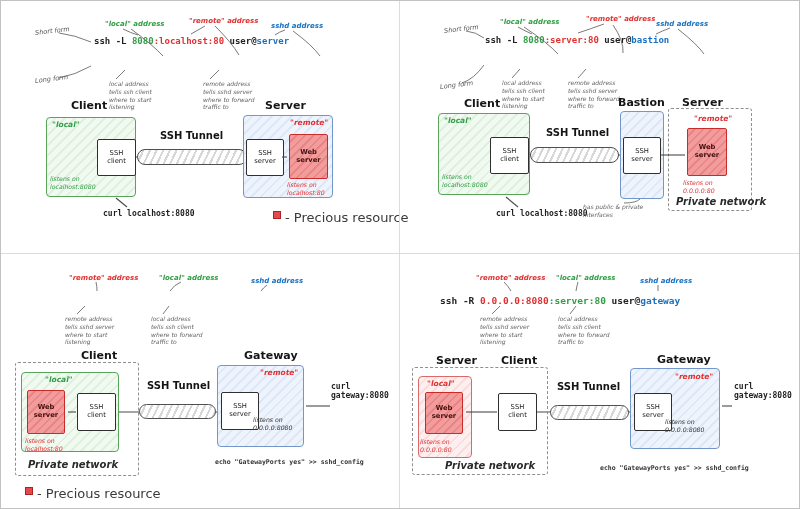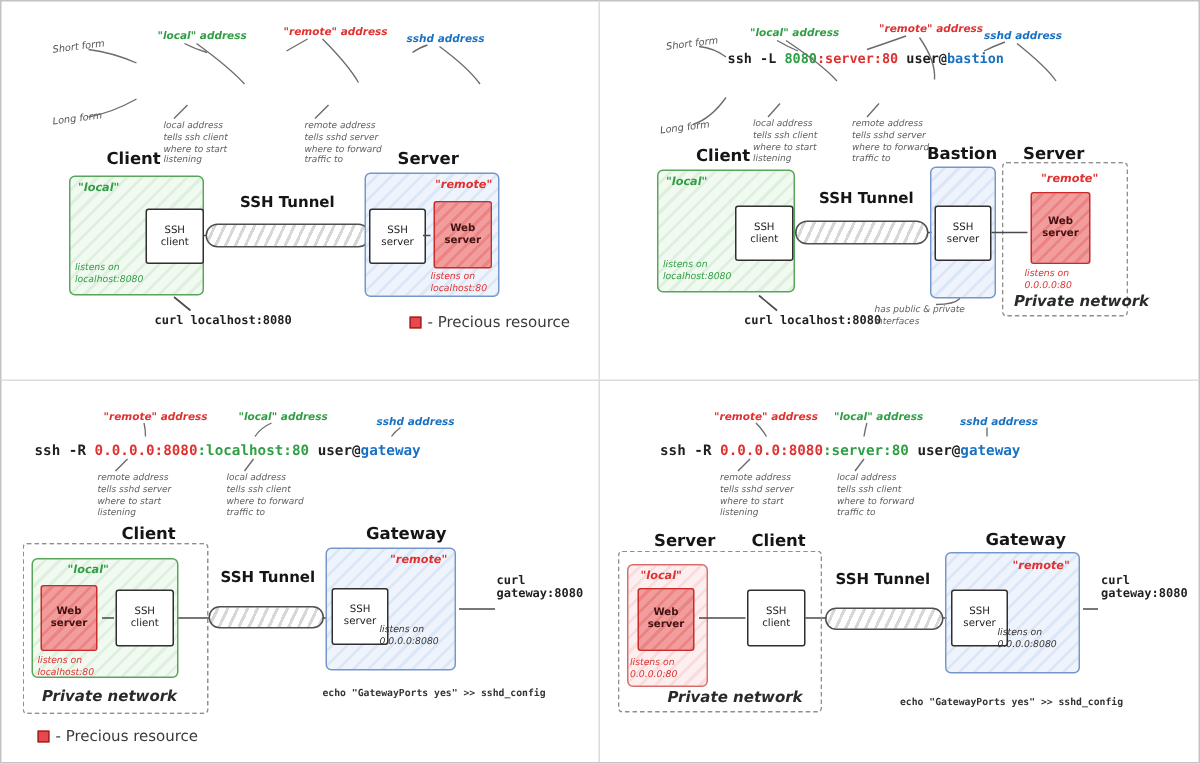--- a/index.html
+++ b/index.html
@@ -23,21 +23,21 @@
   .zone-p{border:1.3px solid #d96a6a;background:repeating-linear-gradient(135deg,#fdefef 0 5px,#f9dcdc 5px 7px)}
   .dashbox{border:1.2px dashed #8f8f8f;border-radius:3px}
   .zlabel{font-size:7.5px;font-weight:bold;font-style:italic;white-space:nowrap}
   .sbox{border:1.2px solid #2f2f2f;background:#fff;border-radius:2px;display:flex;align-items:center;justify-content:center;text-align:center;font-size:6.8px;line-height:1.15;color:#1c1c1c;white-space:pre-line}
   .webbox{border:1.2px solid #c92a2a;background:repeating-linear-gradient(135deg,#f29d9d 0 4px,#ec8484 4px 6px);color:#431010;font-weight:bold}
   .listens{font-size:6.2px;font-style:italic;line-height:1.3;white-space:pre-line}
   .tlabel{font-size:10px;font-weight:bold;color:#151515;white-space:nowrap}
   .pipe{border:1.4px solid #4f4f4f;border-radius:8px;background:repeating-linear-gradient(115deg,#fff 0 4px,#d7d7d7 4px 6px)}
   .pnet{font-size:10px;font-style:italic;font-weight:600;color:#2a2a2a;white-space:nowrap}
   .legend-sq{width:8px;height:8px;background:#e5484d;border:1px solid #a82323}
-  .legend-tx{font-size:10px;color:#3a3a3a;white-space:nowrap}
+  .legend-tx{font-size:13px;color:#3a3a3a;white-space:nowrap}
   svg path,svg line{fill:none}
   .arr{stroke:#6b6b6b;stroke-width:0.9}
   .conn{stroke:#4a4a4a;stroke-width:1.1}
   .darr{stroke:#4a4a4a;stroke-width:1.1}
 </style>
 </head>
 <body>
 
 <div class="canvas">
 
@@ -45,20 +45,21 @@
     <svg class="ov">
       <line class="conn" x1="135" y1="156" x2="245" y2="156"></line>
     </svg>
 
     <div class="abs addr c-g" style="left:104px;top:19px">"local" address</div>
     <div class="abs addr c-r" style="left:188px;top:16px">"remote" address</div>
     <div class="abs addr c-b" style="left:270px;top:21px">sshd address</div>
     <div class="abs formlbl" style="left:34px;top:26px">Short form</div>
     <div class="abs formlbl" style="left:34px;top:74px">Long form</div>
 
+    <div class="abs cmd f9" style="left:93px;top:35px"><span>ssh -L </span><span class="c-g">8080</span><span class="c-r">:localhost:80</span><span> user@</span><span class="c-b">server</span></div>
 
     <div class="abs note" style="left:108px;top:79px">local address
 tells ssh client
 where to start
 listening</div>
     <div class="abs note" style="left:202px;top:79px">remote address
 tells sshd server
 where to forward
 traffic to</div>
 
@@ -183,21 +184,20 @@
 
   <div class="panel" style="left:0;top:253px">
     <svg class="ov">
       <line class="conn" x1="115" y1="158" x2="220" y2="158"></line>
     </svg>
 
     <div class="abs addr c-r" style="left:68px;top:20px">"remote" address</div>
     <div class="abs addr c-g" style="left:158px;top:20px">"local" address</div>
     <div class="abs addr c-b" style="left:250px;top:23px">sshd address</div>
 
-    <div class="abs cmd f95" style="left:22px;top:41px"><span>ssh -R </span><span class="c-r">0.0.0.0:8080</span><span class="c-g">:localhost:80</span><span> user@</span><span class="c-b">gateway</span></div>
 
     <div class="abs note" style="left:64px;top:61px">remote address
 tells sshd server
 where to start
 listening</div>
     <div class="abs note" style="left:150px;top:61px">local address
 tells ssh client
 where to forward
 traffic to</div>
 

